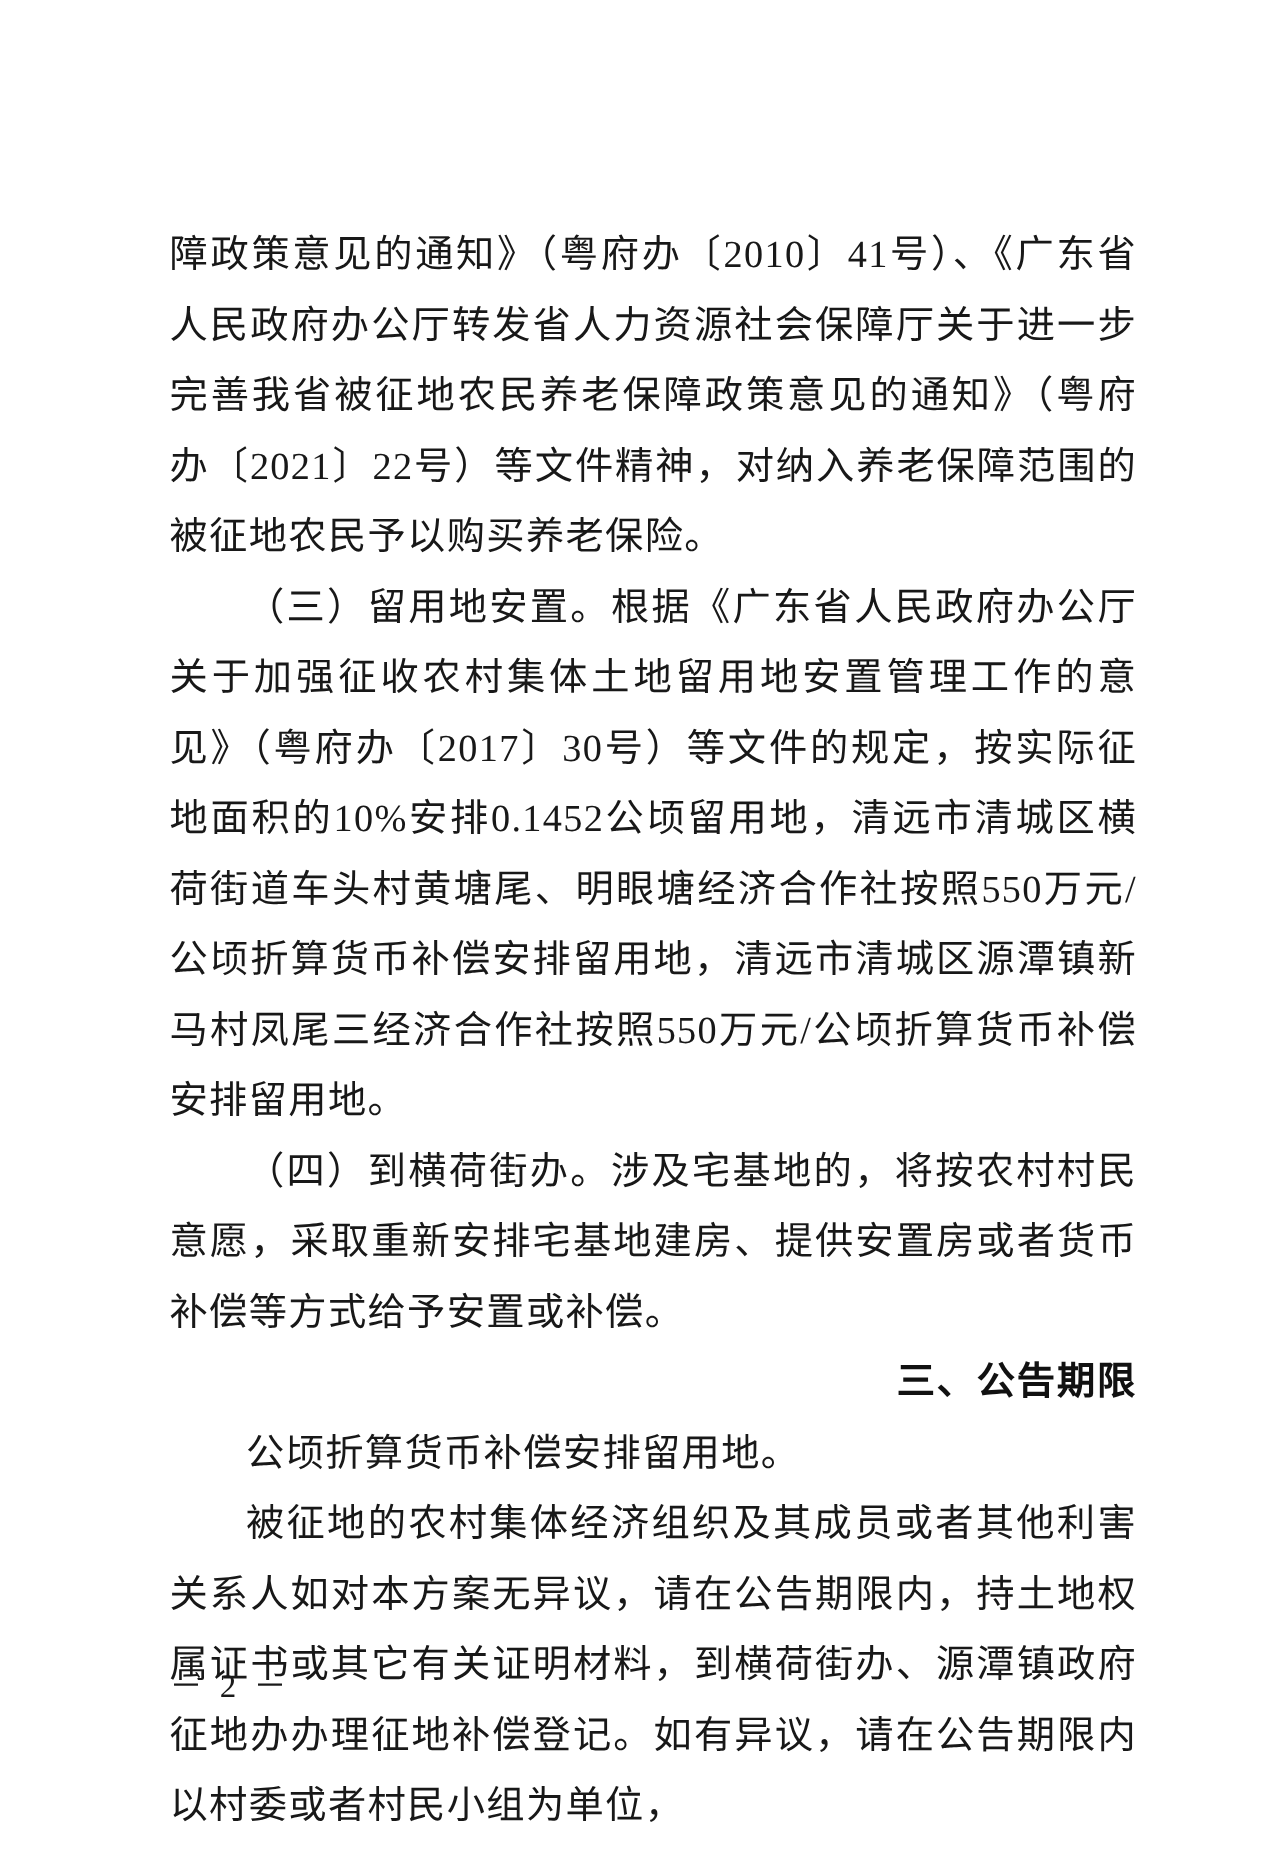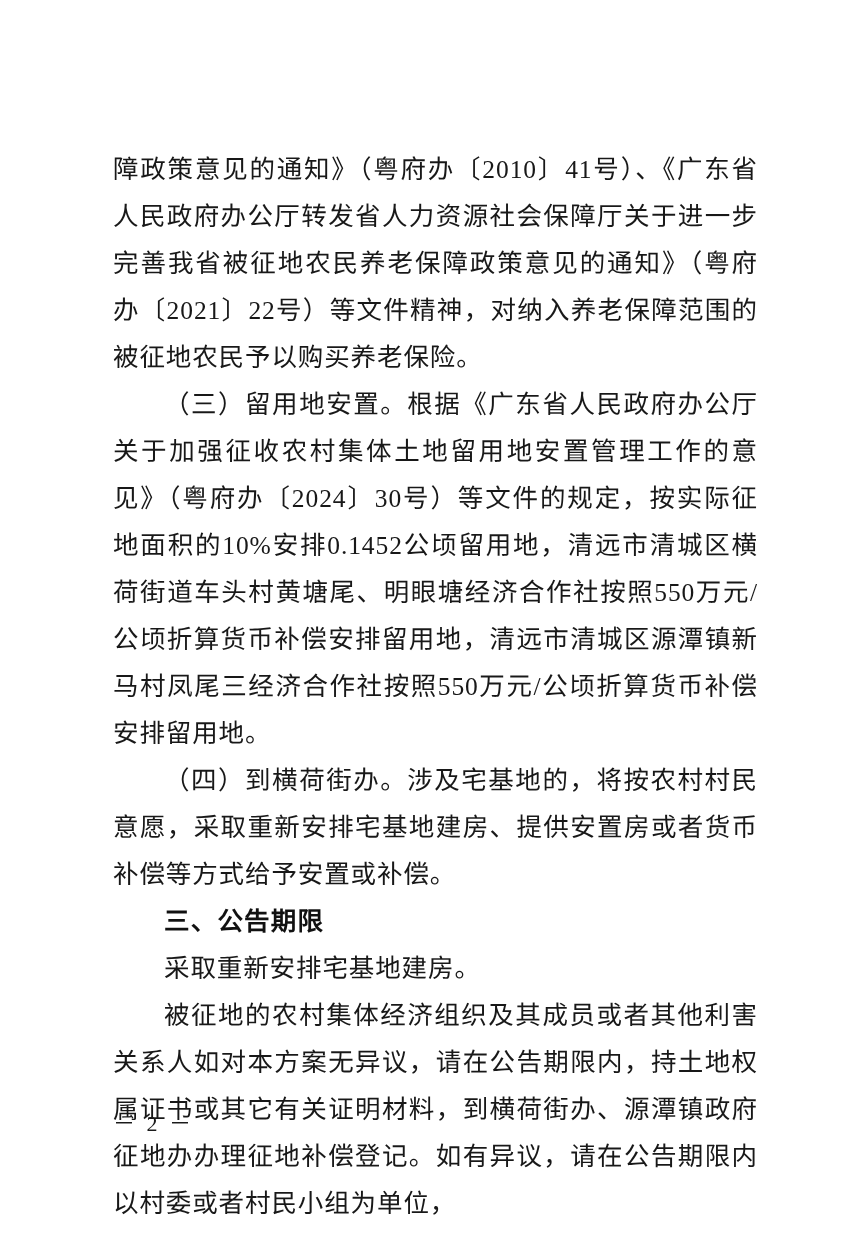--- a/index.html
+++ b/index.html
@@ -42,20 +42,21 @@
   }
   .heading {
     font-family: "Liberation Sans", "DejaVu Sans", sans-serif;
     font-weight: bold;
     font-size: 25.5px;
     line-height: 47px;
     color: #111111;
     letter-spacing: 1.2px;
     text-indent: 2em;
     margin: 0;
+    text-align: right;
   }
   .page-number {
     position: absolute;
     left: 113px;
     top: 1105px;
     font-family: "Liberation Serif", "DejaVu Serif", serif;
     font-size: 22px;
     color: #1a1a1a;
     letter-spacing: 3px;
     white-space: nowrap;
@@ -63,27 +64,27 @@
 </style>
 </head>
 <body>
 
 <div class="page">
 
   <div class="doc-body">
 
     <p class="para cont">障政策意见的通知》（粤府办〔2010〕41号）、《广东省人民政府办公厅转发省人力资源社会保障厅关于进一步完善我省被征地农民养老保障政策意见的通知》（粤府办〔2021〕22号）等文件精神，对纳入养老保障范围的被征地农民予以购买养老保险。</p>
 
-    <p class="para indent">（三）留用地安置。根据《广东省人民政府办公厅关于加强征收农村集体土地留用地安置管理工作的意见》（粤府办〔2024〕30号）等文件的规定，按实际征地面积的10%安排0.1452公顷留用地，清远市清城区横荷街道车头村黄塘尾、明眼塘经济合作社按照550万元/公顷折算货币补偿安排留用地，清远市清城区源潭镇新马村凤尾三经济合作社按照550万元/公顷折算货币补偿安排留用地。</p>
+    <p class="para indent">（三）留用地安置。根据《广东省人民政府办公厅关于加强征收农村集体土地留用地安置管理工作的意见》（粤府办〔2017〕30号）等文件的规定，按实际征地面积的10%安排0.1452公顷留用地，清远市清城区横荷街道车头村黄塘尾、明眼塘经济合作社按照550万元/公顷折算货币补偿安排留用地，清远市清城区源潭镇新马村凤尾三经济合作社按照550万元/公顷折算货币补偿安排留用地。</p>
 
     <p class="para indent">（四）到横荷街办。涉及宅基地的，将按农村村民意愿，采取重新安排宅基地建房、提供安置房或者货币补偿等方式给予安置或补偿。</p>
 
     <h2 class="heading">三、公告期限</h2>
 
-    <p class="para indent">采取重新安排宅基地建房。</p>
+    <p class="para indent">公顷折算货币补偿安排留用地。</p>
 
 
     <p class="para indent">被征地的农村集体经济组织及其成员或者其他利害关系人如对本方案无异议，请在公告期限内，持土地权属证书或其它有关证明材料，到横荷街办、源潭镇政府征地办办理征地补偿登记。如有异议，请在公告期限内以村委或者村民小组为单位，</p>
 
   </div>
 
   <div class="page-number">－ 2 －</div>
 
 </div>
 

